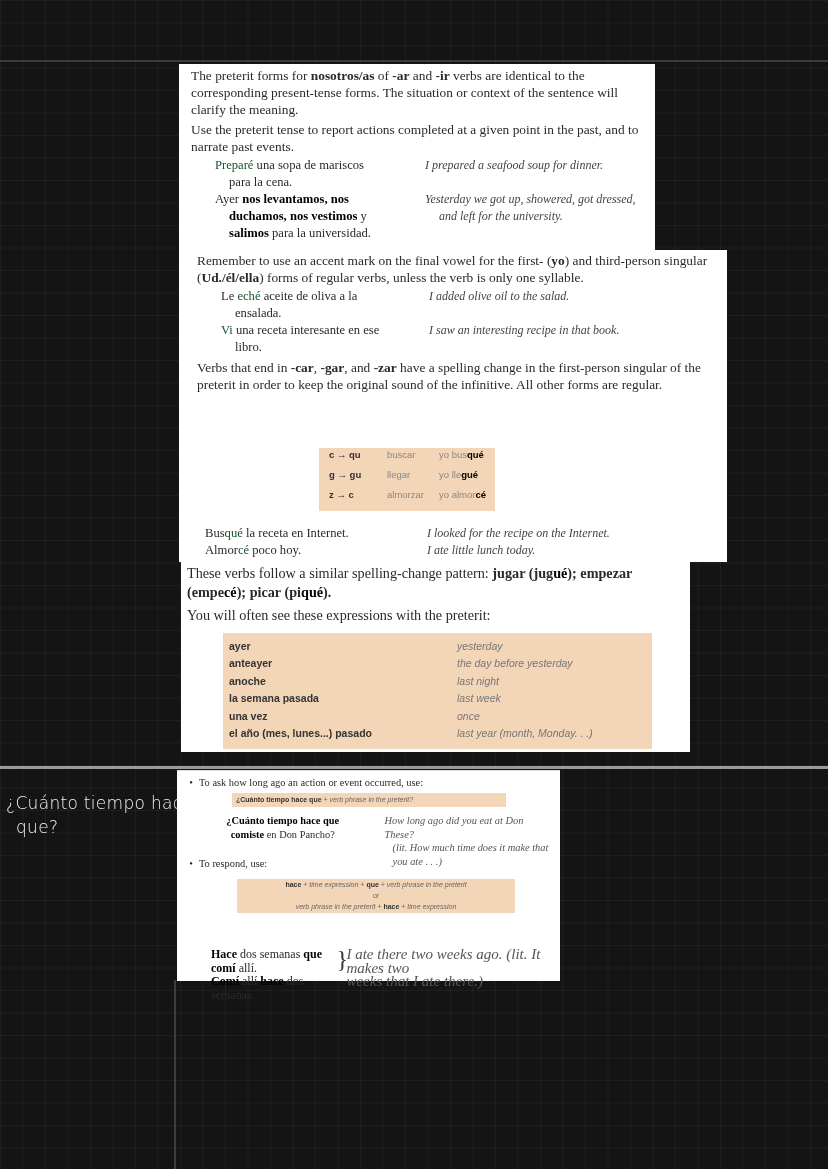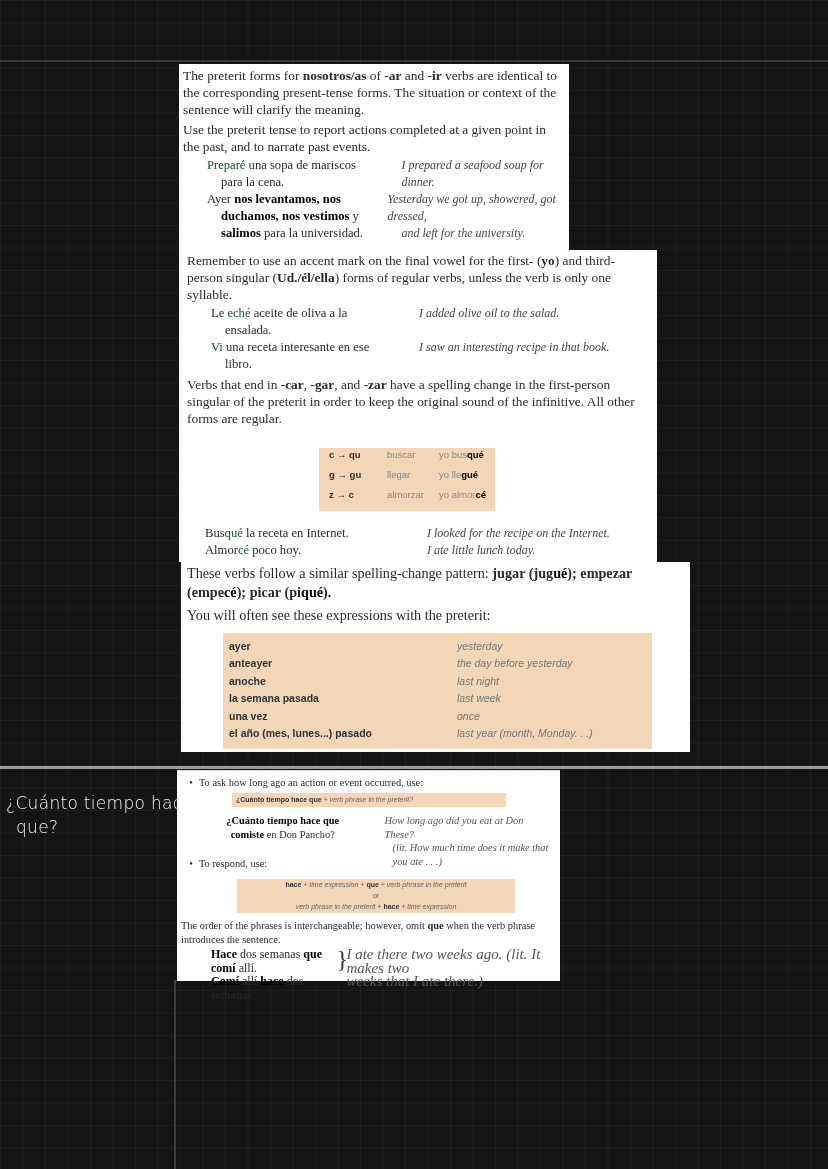--- a/index.html
+++ b/index.html
@@ -48,21 +48,21 @@
 
 <div class="hline" style="top:60px;"></div>
 <div class="hline light" style="top:766px;"></div>
 <div class="vline" style="left:174px; top:980px; height:189px;"></div>
 
 <div class="handwriting">
   <div>¿Cuánto tiempo hace</div>
   <div style="padding-left:10px;">que?</div>
 </div>
 
-<div class="panel" style="left:179px; top:64px; width:390px; height:186px; padding:3px 4px;">
+<div class="panel" style="left:179px; top:64px; width:476px; height:186px; padding:3px 12px;">
   <p class="p">
     <span>The preterit forms for </span><b>nosotros/as</b><span> of </span><b>-ar</b><span> and </span><b>-ir</b><span> verbs are identical to the corresponding present-tense forms. The situation or context of the sentence will clarify the meaning.</span>
   </p>
   <p class="p" style="margin-top:3px;">Use the preterit tense to report actions completed at a given point in the past, and to narrate past events.</p>
   <div class="ex" style="margin-top:2px;">
     <div class="es" style="padding-left:24px;">
       <span class="blue">Preparé</span><span> una sopa de mariscos</span>
       <span class="cont">para la cena.</span>
     </div>
     <div class="en" style="padding-left:22px;">I prepared a seafood soup for dinner.</div>
@@ -73,21 +73,21 @@
       <span class="cont"><span class="bluebold">duchamos, nos vestimos</span><span> y</span></span>
       <span class="cont"><span class="bluebold">salimos</span><span> para la universidad.</span></span>
     </div>
     <div class="en" style="padding-left:22px;">
       <div>Yesterday we got up, showered, got dressed,</div>
       <div style="padding-left:14px;">and left for the university.</div>
     </div>
   </div>
 </div>
 
-<div class="panel" style="left:179px; top:250px; width:478px; height:312px; padding:2px 8px;">
+<div class="panel" style="left:179px; top:250px; width:548px; height:312px; padding:2px 18px;">
   <p class="p">
     <span>Remember to use an accent mark on the final vowel for the first- (</span><b>yo</b><span>) and third-person singular (</span><b>Ud./él/ella</b><span>) forms of regular verbs, unless the verb is only one syllable.</span>
   </p>
   <div class="ex" style="margin-top:2px;">
     <div class="es" style="padding-left:24px; width:232px;">
       <span>Le </span><span class="blue">eché</span><span> aceite de oliva a la</span>
       <span class="cont">ensalada.</span>
     </div>
     <div class="en">I added olive oil to the salad.</div>
   </div>
@@ -188,23 +188,20 @@
   </div>
   <div class="bullet small" style="position:absolute; left:6px; top:86px;">
     <span class="dot">•</span>
     <span>To respond, use:</span>
   </div>
   <div class="box" style="position:absolute; left:60px; top:108px; width:278px; height:34px; font-size:7px; line-height:11px; text-align:center;">
     <div><b>hace</b><i> + time expression + </i><b class="blue">que</b><i> + verb phrase in the preterit</i></div>
     <div>or</div>
     <div><i>verb phrase in the preterit + </i><b>hace</b><i> + time expression</i></div>
   </div>
-  <p class="small" style="position:absolute; left:4px; top:148px; width:372px; margin:0;">
-    <span>The order of the phrases is interchangeable; however, omit </span><b>que</b><span> when the verb phrase introduces the sentence.</span>
-  </p>
   <div style="position:absolute; left:34px; top:177px; width:345px; display:flex;">
     <div class="small" style="width:156px; font-size:12px;">
       <div><span class="bluebold">Hace</span><span> dos semanas </span><span class="bluebold">que comí</span><span> allí.</span></div>
       <div><span class="bluebold">Comí</span><span> allí </span><span class="bluebold">hace</span><span> dos semanas.</span></div>
     </div>
     <div style="font-size:24px; line-height:26px; margin-top:-2px; width:10px; color:#333;">}</div>
     <div class="small" style="font-style:italic; color:#555; font-size:15px;">
       <div>I ate there two weeks ago. (lit. It makes two</div>
       <div>weeks that I ate there.)</div>
     </div>

